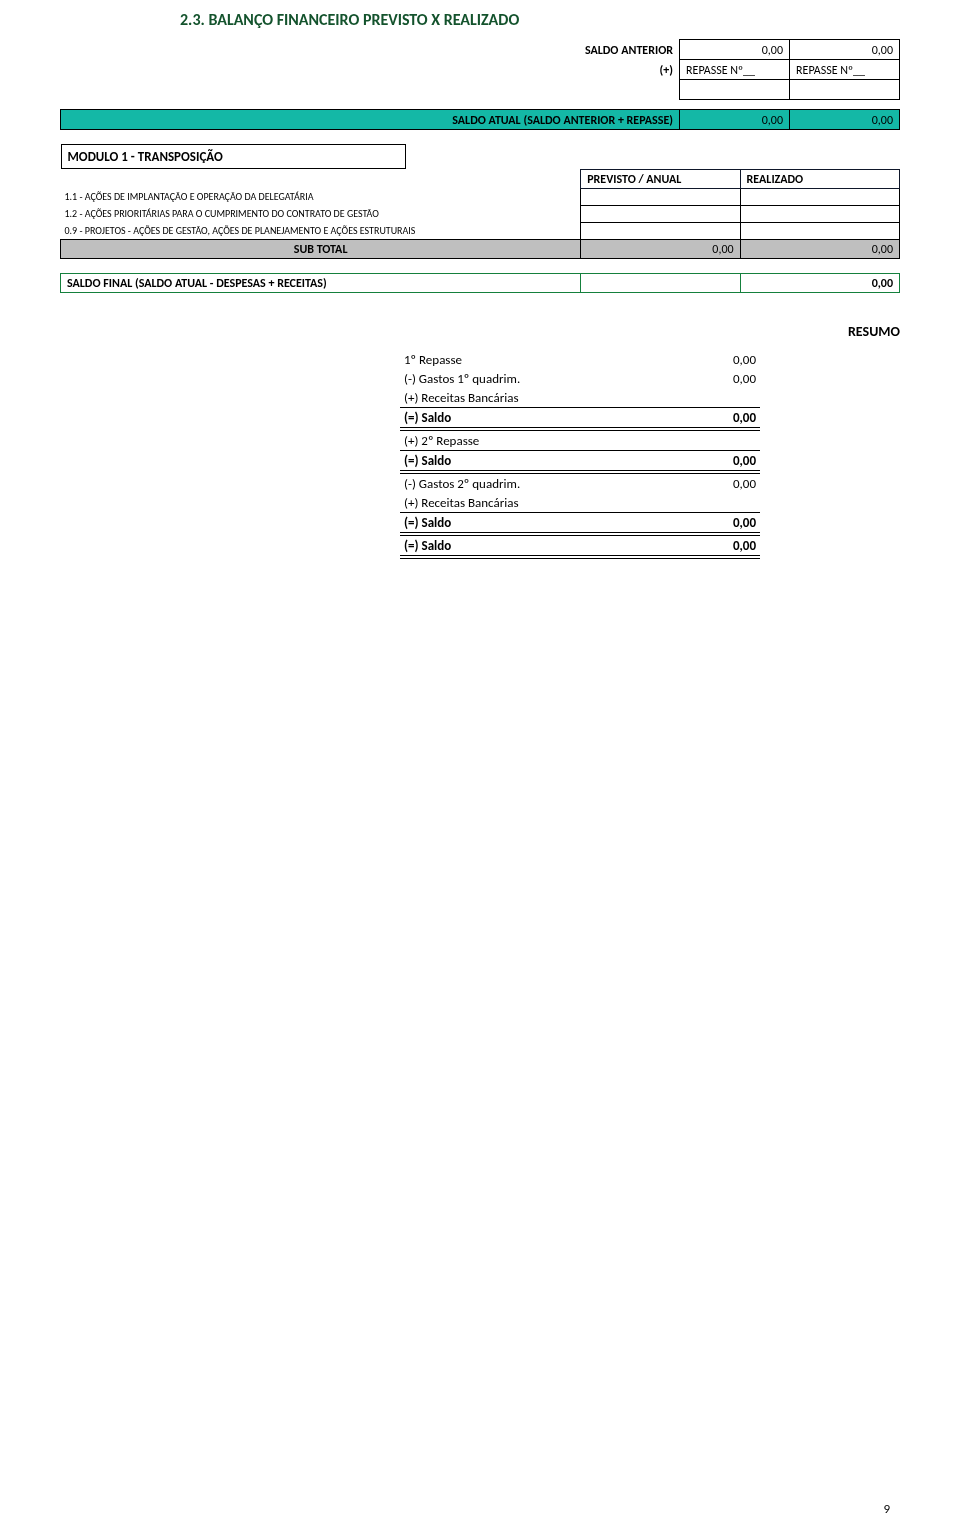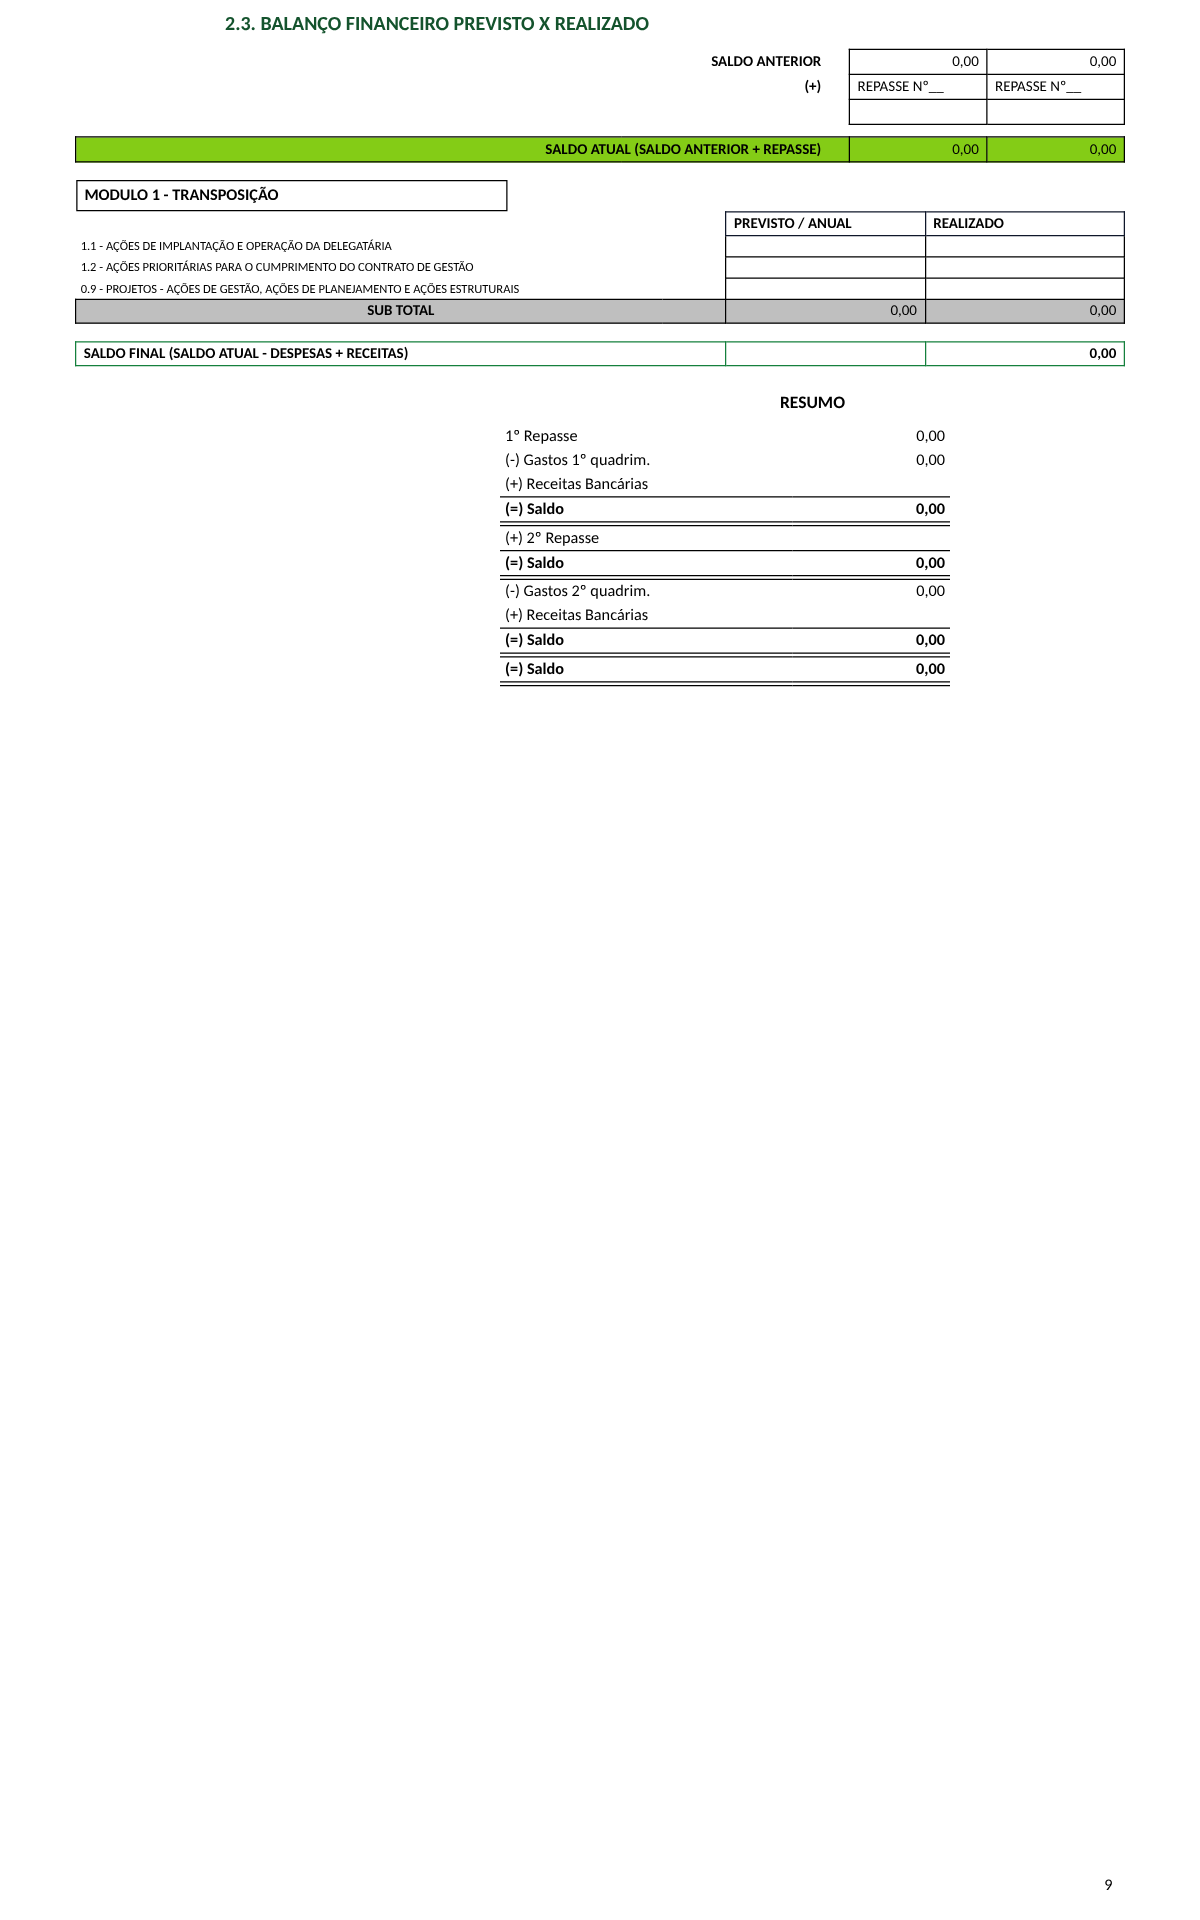--- a/index.html
+++ b/index.html
@@ -32,25 +32,25 @@
   table {
     border-collapse: collapse;
     width: 100%;
     font-size: 12px;
   }
   td { padding: 2px 4px; vertical-align: middle; }
   .right { text-align: right; }
   .bold { font-weight: bold; }
 
   .box { border: 1px solid #000; }
-  .shaded { background: #84cc16; }
+  .shaded { background: #14b8a6; }
 
   
   .saldo-row td { height: 20px; }
-  .lbl-cell { text-align: right; padding-right: 22px; font-weight: bold; white-space: nowrap; }
+  .lbl-cell { text-align: right; padding-right: 6px; font-weight: bold; white-space: nowrap; }
 
   .val-box {
     border: 1px solid #000;
     text-align: right;
     padding: 2px 6px;
     width: 110px;
   }
   .empty-box {
     border: 1px solid #000;
     height: 20px;
@@ -89,23 +89,23 @@
     font-weight: bold;
   }
 
   .saldo-final-row td {
     border: 1px solid #15803d;
   }
 
   .resumo-title {
     font-weight: bold;
     font-size: 14px;
-    margin-top: 20px;
+    margin-top: 30px;
     margin-bottom: 10px;
-    text-align: center;
+    text-align: right;
   }
   .resumo-table { width: 360px; }
   .resumo-table td { padding: 2px 4px; font-size: 13px; }
   .resumo-bold-row { font-weight: bold; }
   .resumo-dbl {
     border-top: 1px solid #000;
     border-bottom: 4px double #000;
   }
 
   .page-num {

